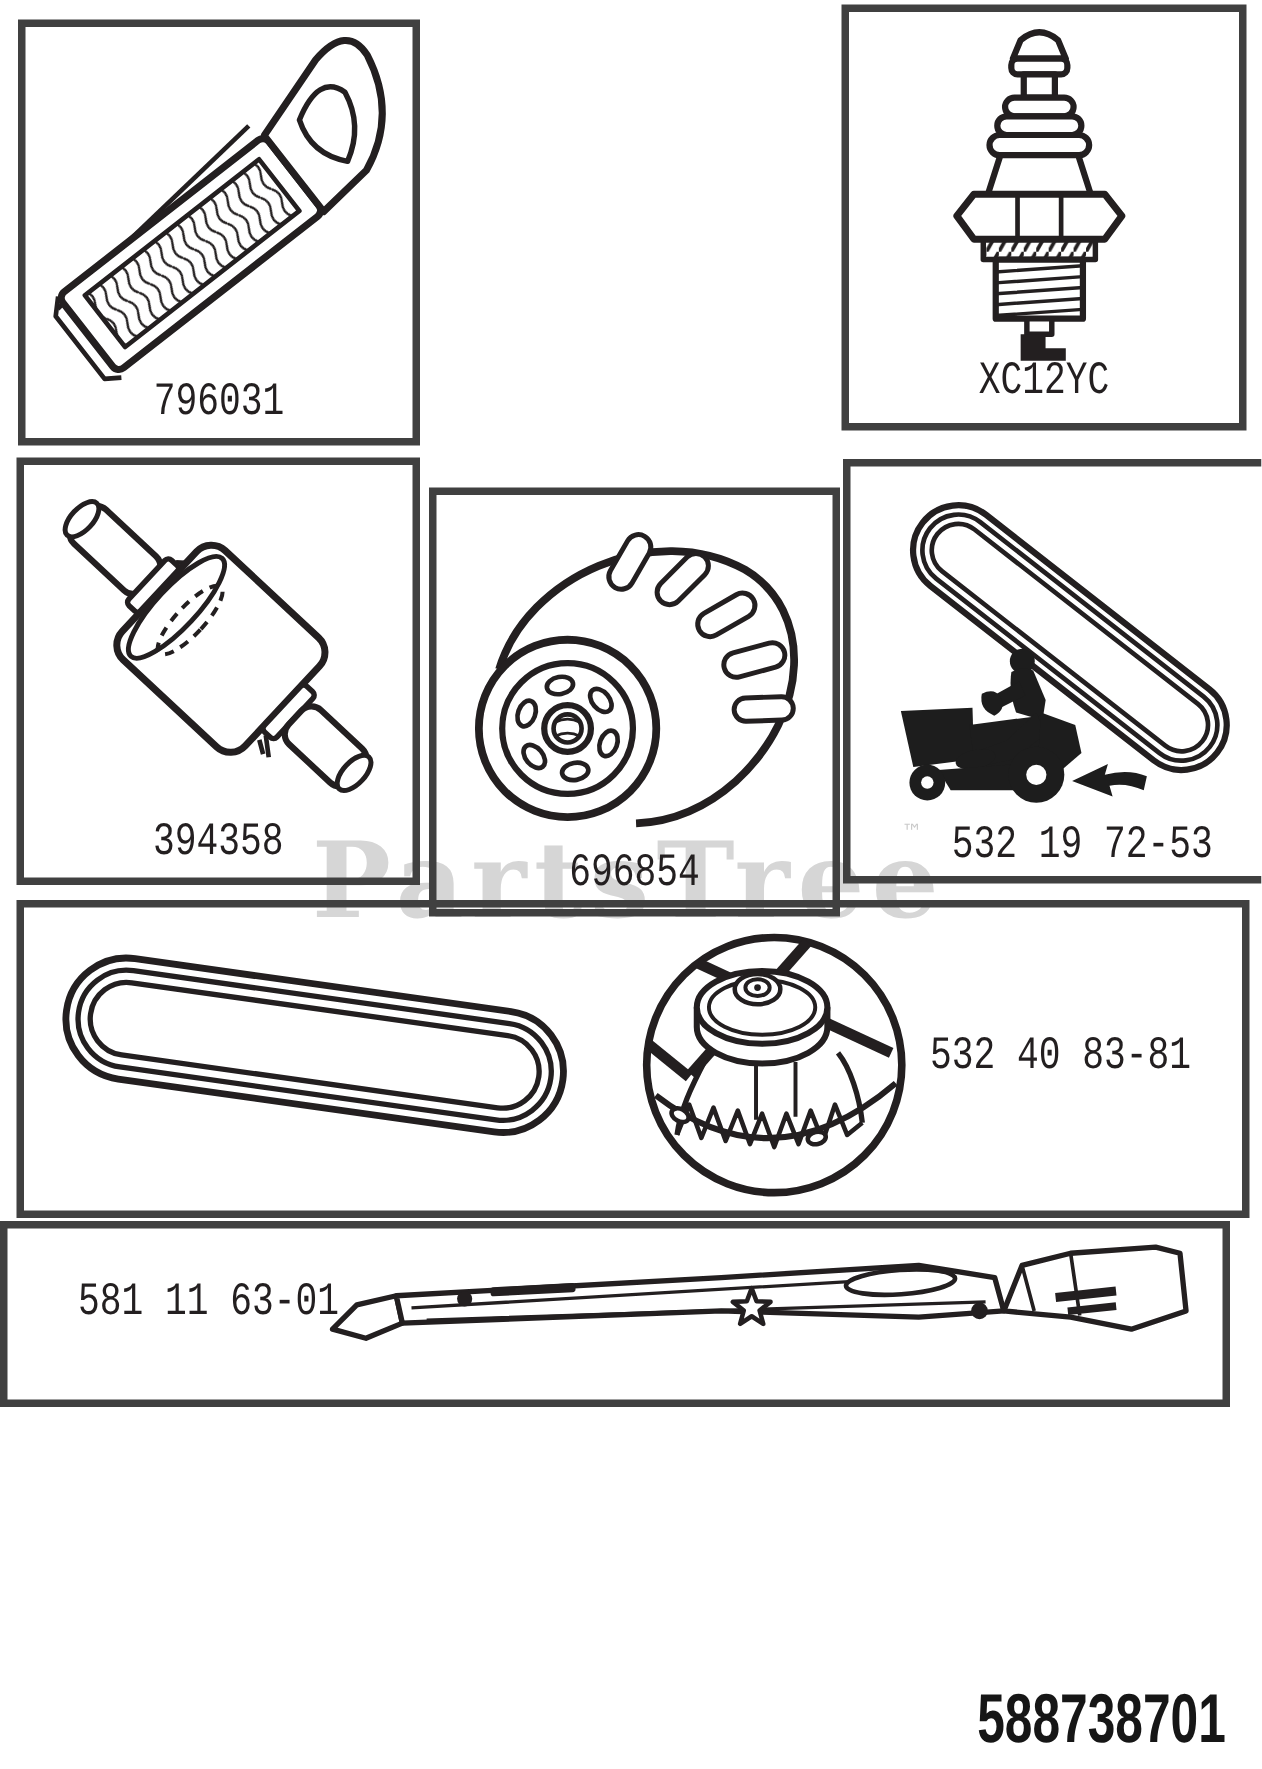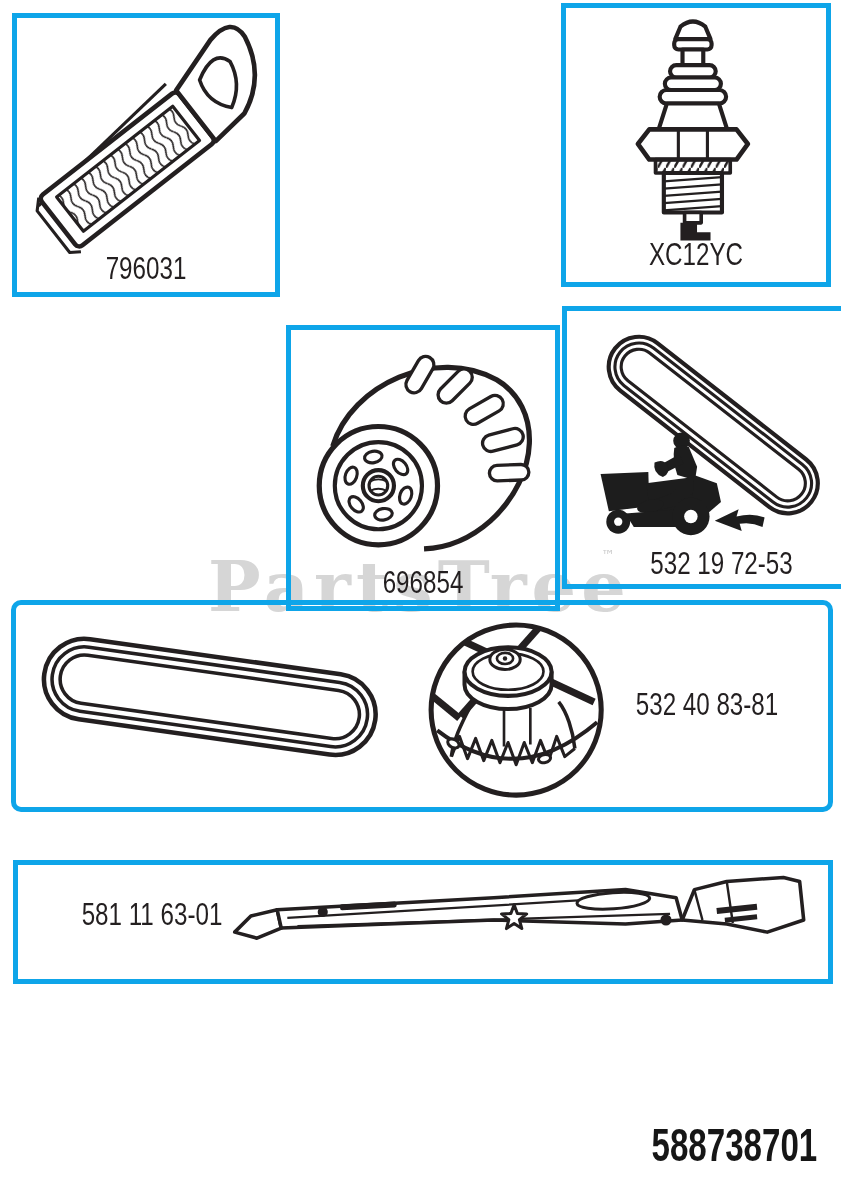--- a/index.html
+++ b/index.html
@@ -3,32 +3,32 @@
 <meta charset="utf-8">
 <style>
   html,body{margin:0;padding:0;background:#ffffff;}
   .page{position:relative;width:841px;height:1179px;background:#ffffff;overflow:hidden;
         font-family:"Liberation Sans",sans-serif;}
   .watermark{position:absolute;left:208px;top:552px;z-index:1;
              font-family:"DejaVu Serif",serif;font-weight:700;font-size:70px;line-height:1;
              letter-spacing:5px;color:#d6d6d6;white-space:nowrap;}
   .wm-tm{position:absolute;left:601px;top:547px;z-index:1;font-size:14px;color:#cbcbcb;
          font-family:"DejaVu Sans",sans-serif;}
-  .pbox{position:absolute;margin:0;border:5px solid #0ea5e9;background:transparent;z-index:2;}
+  .pbox{position:absolute;margin:0;border:5px solid #404040;background:transparent;z-index:2;font-family:Liberation Mono, monospace;}
   .pbox svg{position:absolute;left:0;top:0;width:100%;height:100%;}
   .part-label{position:absolute;left:0;right:0;bottom:6px;text-align:center;
               font-size:31px;line-height:1.05;color:#231f20;letter-spacing:0;
               transform:scaleX(0.78);white-space:nowrap;}
   .b1{left:12px;top:13px;width:258px;height:274px;}
   .b2{left:561px;top:3px;width:260px;height:274px;}
   .b3{left:11px;top:305px;width:259px;height:275px;}
   .b4{left:286px;top:305px;width:264px;height:276px;margin-top:20px;}
   .b5{left:562px;top:306px;width:263px;height:273px;padding-left:46px;}
-  .b6{left:11px;top:600px;width:812px;height:202px;border-radius:10px;}
-  .b7{left:13px;top:814px;width:810px;height:114px;margin-top:46px;}
+  .b6{left:11px;top:600px;width:812px;height:202px;}
+  .b7{left:0;top:814px;width:810px;height:114px;}
   .b2 .part-label{bottom:10px;}
   .b5 .part-label{bottom:3px;}
   .b6 .part-label{left:551px;right:auto;width:280px;top:84px;bottom:auto;}
   .b7 .part-label{left:0;right:auto;width:268px;top:34px;bottom:auto;}
   .doc-number{position:absolute;right:24px;top:1122px;z-index:2;
               font-weight:bold;font-size:46px;line-height:1;color:#161616;
               transform:scaleX(0.72);transform-origin:100% 50%;white-space:nowrap;}
 </style>
 </head>
 <body>
@@ -79,20 +79,38 @@
         <rect x="86" y="146" width="72" height="13" stroke-width="3.5" fill="url(#hatch2)"></rect>
         <rect x="94" y="159" width="56" height="38" stroke-width="4"></rect>
         <path d="M94,167 L150,163 M94,174 L150,170 M94,181 L150,177 M94,188 L150,184 M94,195 L150,191" fill="none" stroke-width="2.2"></path>
         <rect x="114" y="197" width="16" height="10" stroke-width="3.5"></rect>
         <path d="M110,207 L126,207 L126,216 L139,216 L139,224 L110,224 Z" fill="#231f20" stroke="none"></path>
       </g>
     </svg>
     <figcaption class="part-label">XC12YC</figcaption>
   </figure>
 
+  <figure class="pbox b3">
+    <svg viewBox="0 0 249 265">
+      <g transform="translate(124,116) rotate(43)" stroke="#231f20" fill="#ffffff" stroke-linejoin="round">
+        <rect x="-121" y="-15" width="62" height="30" rx="9" stroke-width="4"></rect>
+        <ellipse cx="-119" cy="0" rx="7" ry="14" stroke-width="3.2"></ellipse>
+        <path d="M-56,-21 L-45,-30 M-50,-22 L-42,-26" fill="none" stroke-width="3"></path>
+        <rect x="-62" y="-20" width="11" height="40" rx="3" stroke-width="3.5"></rect>
+        <rect x="-51" y="-48" width="108" height="96" rx="13" stroke-width="4.5"></rect>
+        <ellipse cx="-36" cy="0" rx="13" ry="43" stroke-width="3.2"></ellipse>
+        <ellipse cx="-24" cy="0" rx="9" ry="29" stroke-width="2.6" stroke-dasharray="6 5" fill="none"></ellipse>
+        <rect x="57" y="-20" width="11" height="40" rx="3" stroke-width="3.5"></rect>
+        <path d="M62,21 L73,30 M61,26 L69,31" fill="none" stroke-width="3"></path>
+        <rect x="68" y="-15" width="54" height="30" rx="9" stroke-width="4"></rect>
+        <ellipse cx="120" cy="0" rx="7" ry="14" stroke-width="3.2"></ellipse>
+      </g>
+    </svg>
+    <figcaption class="part-label">394358</figcaption>
+  </figure>
 
   <figure class="pbox b4">
     <svg viewBox="0 0 254 266">
       <g stroke="#231f20" fill="#ffffff" stroke-linejoin="round">
         <path d="M40,112 C58,52 140,16 198,48 C242,74 240,140 192,184 C174,200 152,210 128,211" stroke-width="5"></path>
         <g stroke-width="3.2">
           <rect x="116" y="24" width="16" height="38" rx="8" transform="rotate(30 124 43)"></rect>
           <rect x="150" y="34" width="16" height="40" rx="8" transform="rotate(45 158 54)"></rect>
           <rect x="178" y="57" width="16" height="40" rx="8" transform="rotate(60 186 77)"></rect>
           <rect x="196" y="86" width="16" height="40" rx="8" transform="rotate(75 204 106)"></rect>

